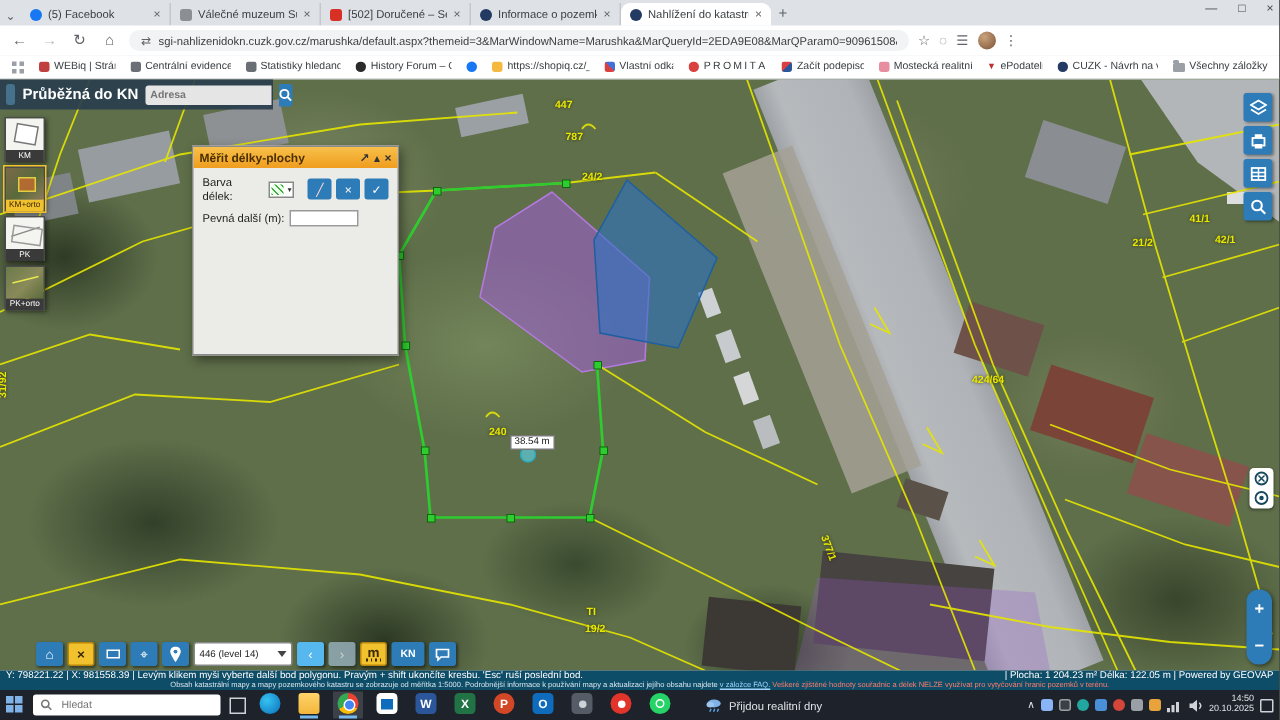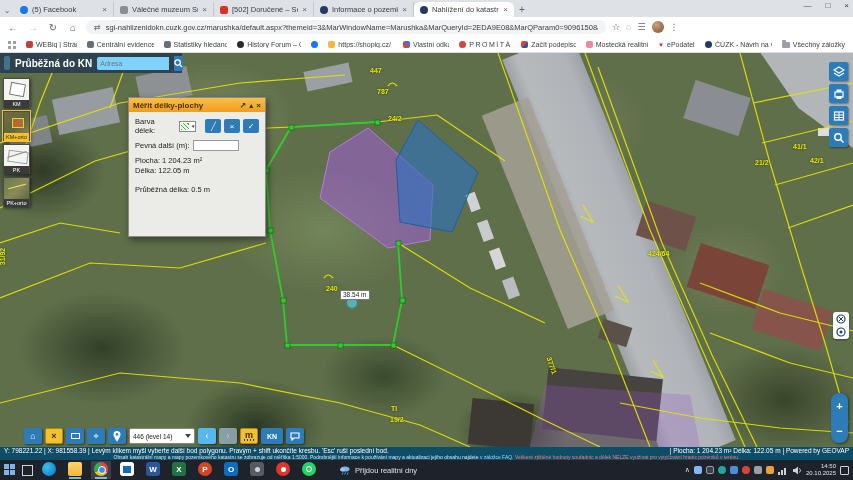--- a/index.html
+++ b/index.html
@@ -55,21 +55,21 @@
   .trlot{position:absolute;left:748px;top:0;width:105px;height:95px;background:#b3b6b9;clip-path:polygon(12% 0,100% 0,100% 100%,48% 58%);}
   .ovl{position:absolute;left:0;top:0;}
   .plabel{position:absolute;font-size:7px;font-weight:bold;color:#e8e800;text-shadow:0 0 2px rgba(40,40,0,.9);white-space:nowrap;}
   .mlabel{position:absolute;left:340px;top:237px;background:#fff;border:1px solid #777;font-size:6.5px;color:#222;padding:0 2px;line-height:8px;}
 
   
   .hdr{position:absolute;left:0;top:53px;width:182px;height:20px;background:rgba(42,62,78,.92);display:flex;align-items:center;gap:5px;padding:0 4px;}
   .burger{width:16px;height:14px;background:#46718c;border-radius:2px;display:flex;flex-direction:column;justify-content:center;gap:2px;padding:0 3px;}
   .burger i{display:block;height:1.5px;background:#fff;}
   .apptitle{color:#fff;font-size:10px;font-weight:bold;white-space:nowrap;}
-  .addr{width:72px;height:13px;border:none;border-radius:2px 0 0 2px;font-size:7px;padding:0 3px;color:#333;background:#7dd3fc;}
+  .addr{width:84px;height:13px;border:none;border-radius:2px 0 0 2px;font-size:7px;padding:0 3px;color:#333;background:#e5e5e5;font-weight:bold;}
   .searchbtn{width:17px;height:15px;background:#2d7cb8;border-radius:0 2px 2px 0;display:flex;align-items:center;justify-content:center;}
 
   
   .layerbtn{position:absolute;left:3px;width:27px;height:30px;border:1px solid #4a4a4a;box-shadow:1px 1px 3px rgba(0,0,0,.5);}
   .layerbtn .ic{width:100%;height:21px;}
   .layerbtn .lb{width:100%;height:8px;font-size:5.5px;line-height:8px;text-align:center;background:#3a3a3a;color:#fff;overflow:hidden;}
   .layerbtn.on{outline:1px solid #f2c12e;}
   .layerbtn.on .lb{background:#f2c12e;color:#3a2a00;}
   .ic.km{background:#f4f4f0;position:relative;}
   .ic.km:before{content:"";position:absolute;left:6px;top:4px;width:13px;height:11px;border:1px solid #777;transform:rotate(10deg);background:#fff;}
@@ -408,25 +408,20 @@
         <span class="dbtn first">
             <span class="pen">╱</span>
           </span>
         <span class="dbtn">×</span>
         <span class="dbtn">✓</span>
       </div>
       <div class="drow">
         <span>Pevná další (m):</span>
         <input class="fixedin" value="" style="">
       </div>
-      <div class="dres">
-        <div>Plocha: 1 204.23 m²</div>
-        <div>Délka: 122.05 m</div>
-        <div class="gap">Průběžná délka: 0.5 m</div>
-      </div>
     </div>
   </div>
 
   <div class="ricol">
     <span class="ribtn">
       <svg width="12" height="12" viewBox="0 0 12 12">
           <path d="M6 1 L11 4 L6 7 L1 4 Z" fill="none" stroke="#fff" stroke-width="1.2"></path>
           <path d="M1 7 L6 10 L11 7" fill="none" stroke="#fff" stroke-width="1.2"></path>
         </svg>
     </span>
@@ -521,20 +516,27 @@
     </div>
   </div>
 
   <div class="taskbar">
     <span class="startbtn">
         <i></i>
         <i></i>
         <i></i>
         <i></i>
       </span>
+    <span class="tsearch">
+      <svg width="8" height="8" viewBox="0 0 10 10">
+          <circle cx="4" cy="4" r="3" fill="none" stroke="#777" stroke-width="1.3"></circle>
+          <line x1="6.3" y1="6.3" x2="9" y2="9" stroke="#777" stroke-width="1.3"></line>
+        </svg>
+      <input placeholder="Hledat" style="">
+    </span>
     <span class="taskview"></span>
     <span class="appcell">
         <span class="appico edge"></span>
       </span>
     <span class="appcell run">
         <span class="appico folder"></span>
       </span>
     <span class="appcell run focus">
         <span class="appico chromeico"></span>
       </span>

